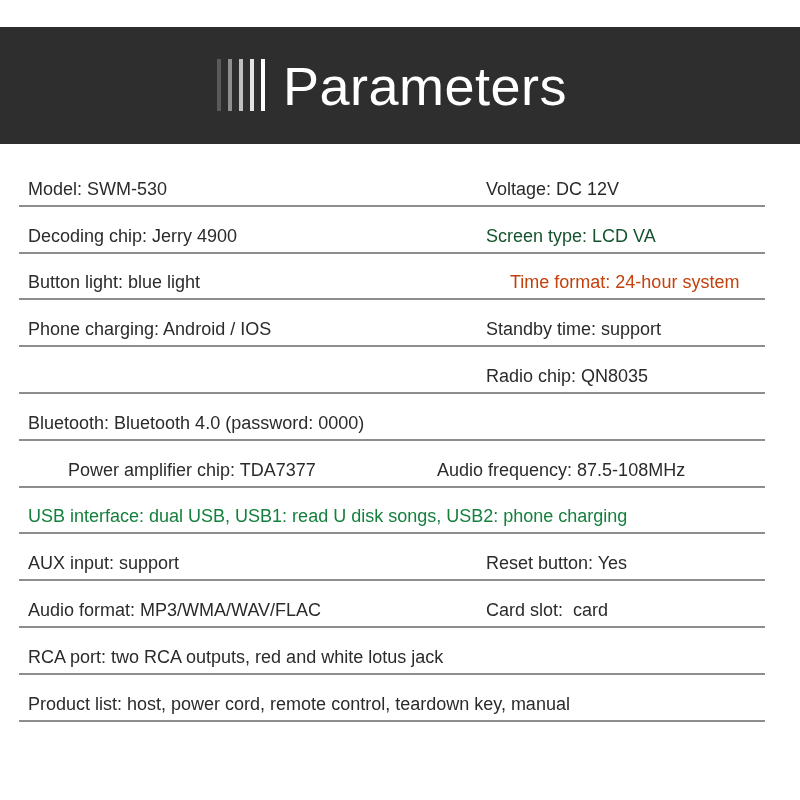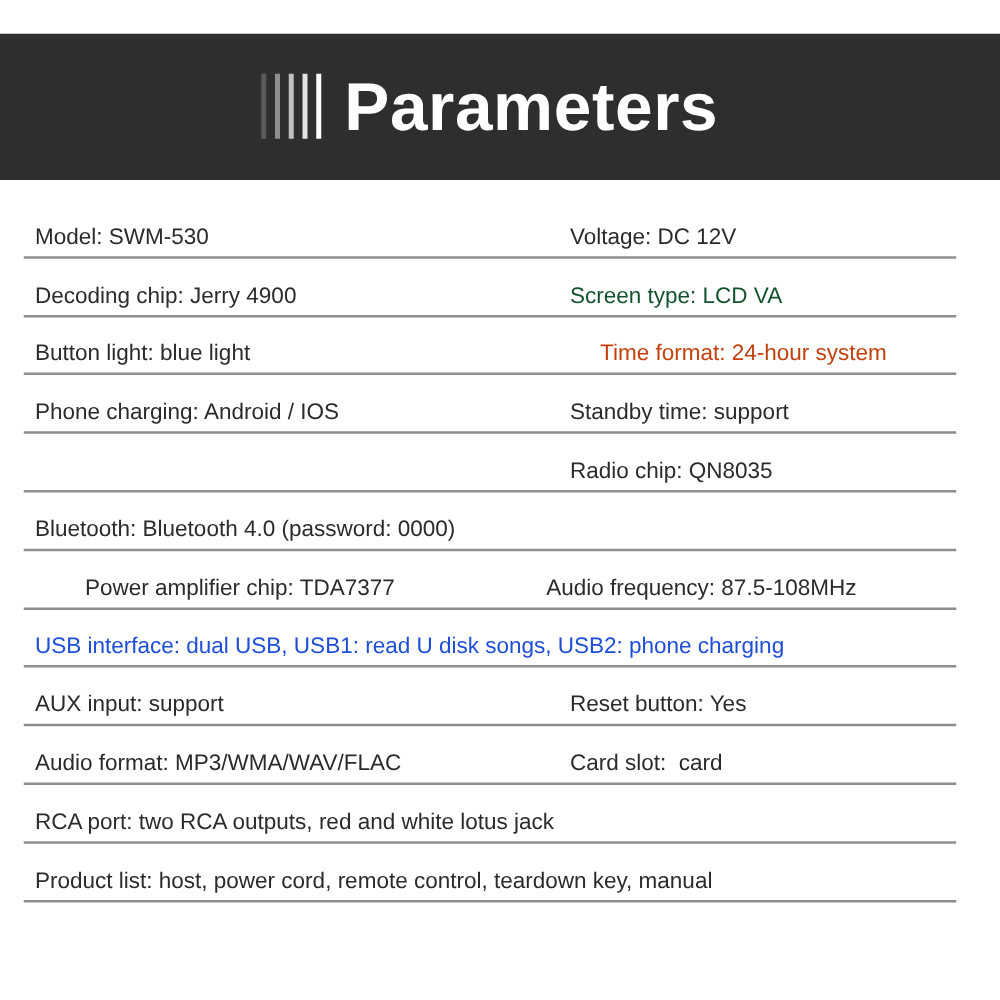--- a/index.html
+++ b/index.html
@@ -48,21 +48,21 @@
   .bars .bar {
     width: 4px;
     height: 52px;
     margin-right: 7px;
     display: block;
   }
   .bars .bar:last-child { margin-right: 0; }
   .header-title {
     color: #ffffff;
     font-size: 54px;
-    font-weight: 700;
+    font-weight: 400;
     letter-spacing: 0.5px;
     line-height: 1;
     white-space: nowrap;
     font-family: "Liberation Sans", sans-serif;
   }
 
   
   .spec-table {
     position: absolute;
     left: 19px;
@@ -84,21 +84,21 @@
     line-height: 1;
     font-family: Liberation Sans, sans-serif;
   }
   .cell.col-left {
     left: 9px;
   }
   .cell.col-right-a {
     left: 418px;
   }
   .cell.col-right-b {
-    left: 437px;
+    left: 467px;
   }
 </style>
 </head>
 <body>
 
 <div class="page">
 
   <div class="header-band" style="background: rgb(46, 46, 46);">
     <div class="header-inner">
       <span class="bars" id="bars-accent">
@@ -133,21 +133,21 @@
         <span class="cell col-right-b" style="color: rgb(43, 43, 43);">Radio chip: QN8035</span>
       </div>
       <div class="spec-row" style="border-bottom-color: rgb(142, 142, 142);">
         <span class="cell col-left" style="color: rgb(43, 43, 43);">Bluetooth: Bluetooth 4.0 (password: 0000)</span>
       </div>
       <div class="spec-row" style="border-bottom-color: rgb(142, 142, 142);">
         <span class="cell col-left" style="color: rgb(43, 43, 43); margin-left: 40px;">Power amplifier chip: TDA7377</span>
         <span class="cell col-right-a" style="color: rgb(43, 43, 43);">Audio frequency: 87.5-108MHz</span>
       </div>
       <div class="spec-row" style="border-bottom-color: rgb(142, 142, 142);">
-        <span class="cell col-left" style="color: #1d4ed8;">USB interface: dual USB, USB1: read U disk songs, USB2: phone charging</span>
+        <span class="cell col-left" style="color: #15803d;">USB interface: dual USB, USB1: read U disk songs, USB2: phone charging</span>
       </div>
       <div class="spec-row" style="border-bottom-color: rgb(142, 142, 142);">
         <span class="cell col-left" style="color: rgb(43, 43, 43);">AUX input: support</span>
         <span class="cell col-right-b" style="color: rgb(43, 43, 43);">Reset button: Yes</span>
       </div>
       <div class="spec-row" style="border-bottom-color: rgb(142, 142, 142);">
         <span class="cell col-left" style="color: rgb(43, 43, 43);">Audio format: MP3/WMA/WAV/FLAC</span>
         <span class="cell col-right-b" style="color: rgb(43, 43, 43);">Card slot:  card</span>
       </div>
       <div class="spec-row" style="border-bottom-color: rgb(142, 142, 142);">

